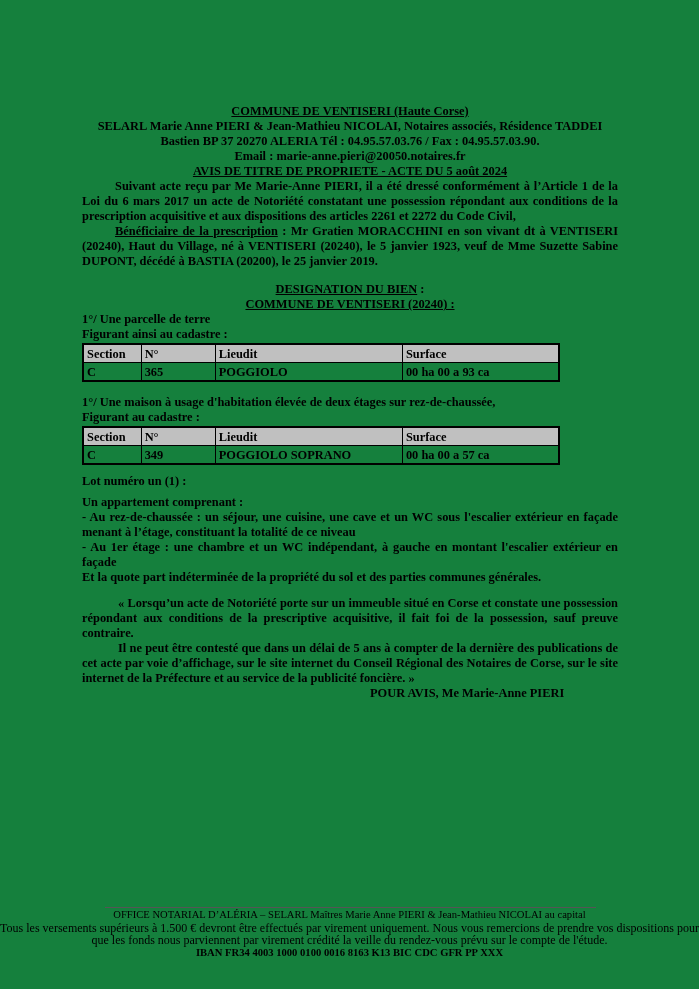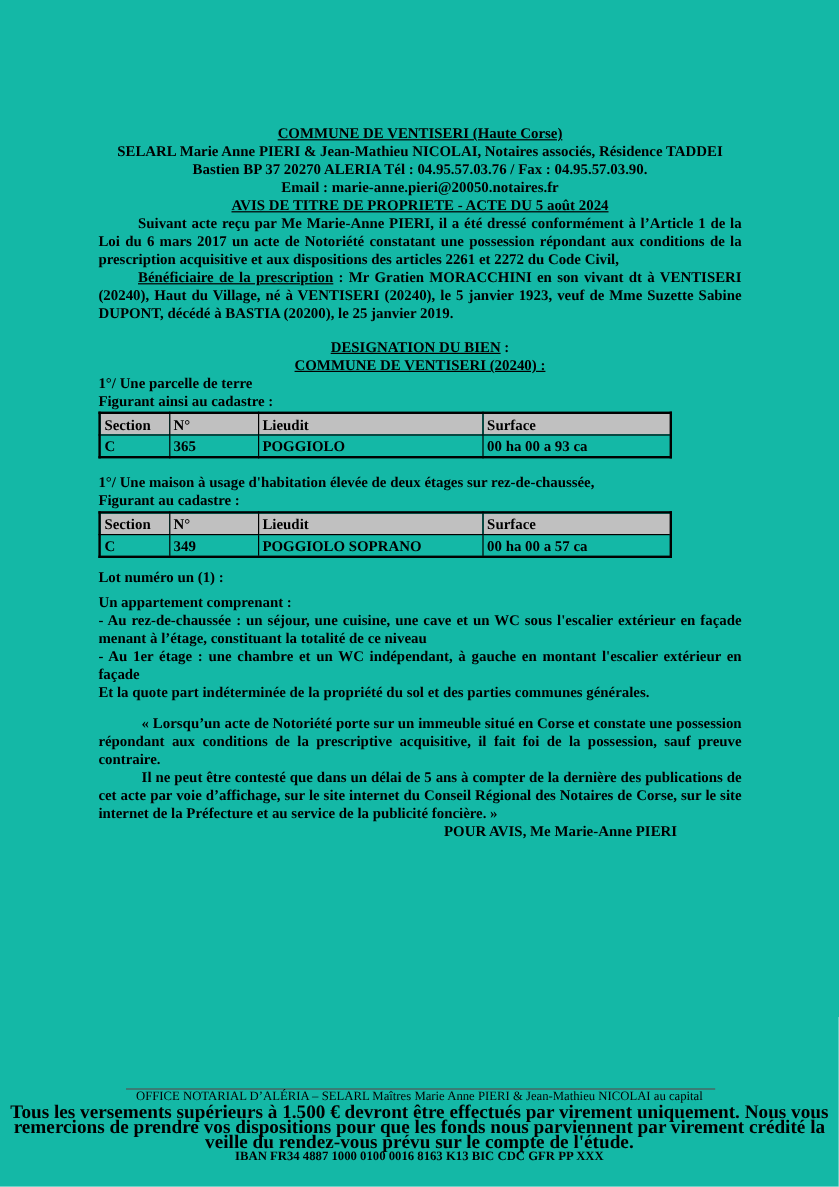--- a/index.html
+++ b/index.html
@@ -1,19 +1,19 @@
 <!DOCTYPE html>
 <html><head>
 <meta charset="utf-8">
 <style>
   html, body { margin:0; padding:0; background:#ffffff; }
   .page {
     position:relative;
     width:699px; height:989px;
-    background:#14b8a6;
+    background:#15803d;
     font-family:"Liberation Serif", serif;
     color:#000;
     overflow:hidden;
   }
   .content {
     position:absolute;
     left:82px; top:104px; width:536px;
     font-size:12.4px; line-height:15px; font-weight:bold;
   }
   .line { margin:0; }
@@ -46,21 +46,21 @@
   }
   .footer {
     position:absolute; left:0; top:909px; width:699px;
     text-align:center;
   }
   .office-line {
     font-size:10.6px; line-height:11.8px; font-weight:normal;
     font-family:"Liberation Serif", serif;
   }
   .payment-notice {
-    font-size:16px; line-height:12.4px; font-weight:bold; margin-top:1px;
+    font-size:12px; line-height:12.4px; font-weight:normal; margin-top:1px;
   }
   .iban-line {
     font-size:10.6px; line-height:12.4px; font-weight:bold;
   }
 </style>
 </head>
 <body>
 
 <div class="page">
   <div class="content">
@@ -151,15 +151,15 @@
       <p class="para justify legal-para">Il ne peut être contesté que dans un délai de 5 ans à compter de la dernière des publications de cet acte par voie d’affichage, sur le site internet du Conseil Régional des Notaires de Corse, sur le site internet de la Préfecture et au service de la publicité foncière. »</p>
       <div class="line signature">POUR AVIS, Me Marie-Anne PIERI</div>
     </div>
 
   </div>
 
   <div class="footer-rule"></div>
   <div class="footer">
     <div class="office-line">OFFICE NOTARIAL D’ALÉRIA – SELARL Maîtres Marie Anne PIERI &amp; Jean-Mathieu NICOLAI au capital</div>
     <div class="payment-notice">Tous les versements supérieurs à 1.500 € devront être effectués par virement uniquement. Nous vous remercions de prendre vos dispositions pour que les fonds nous parviennent par virement crédité la veille du rendez-vous prévu sur le compte de l'étude.</div>
-    <div class="iban-line">IBAN FR34 4887 1000 0100 0016 8163 K13 BIC CDC GFR PP XXX</div>
+    <div class="iban-line">IBAN FR34 4003 1000 0100 0016 8163 K13 BIC CDC GFR PP XXX</div>
   </div>
 </div>
 
 </body></html>

